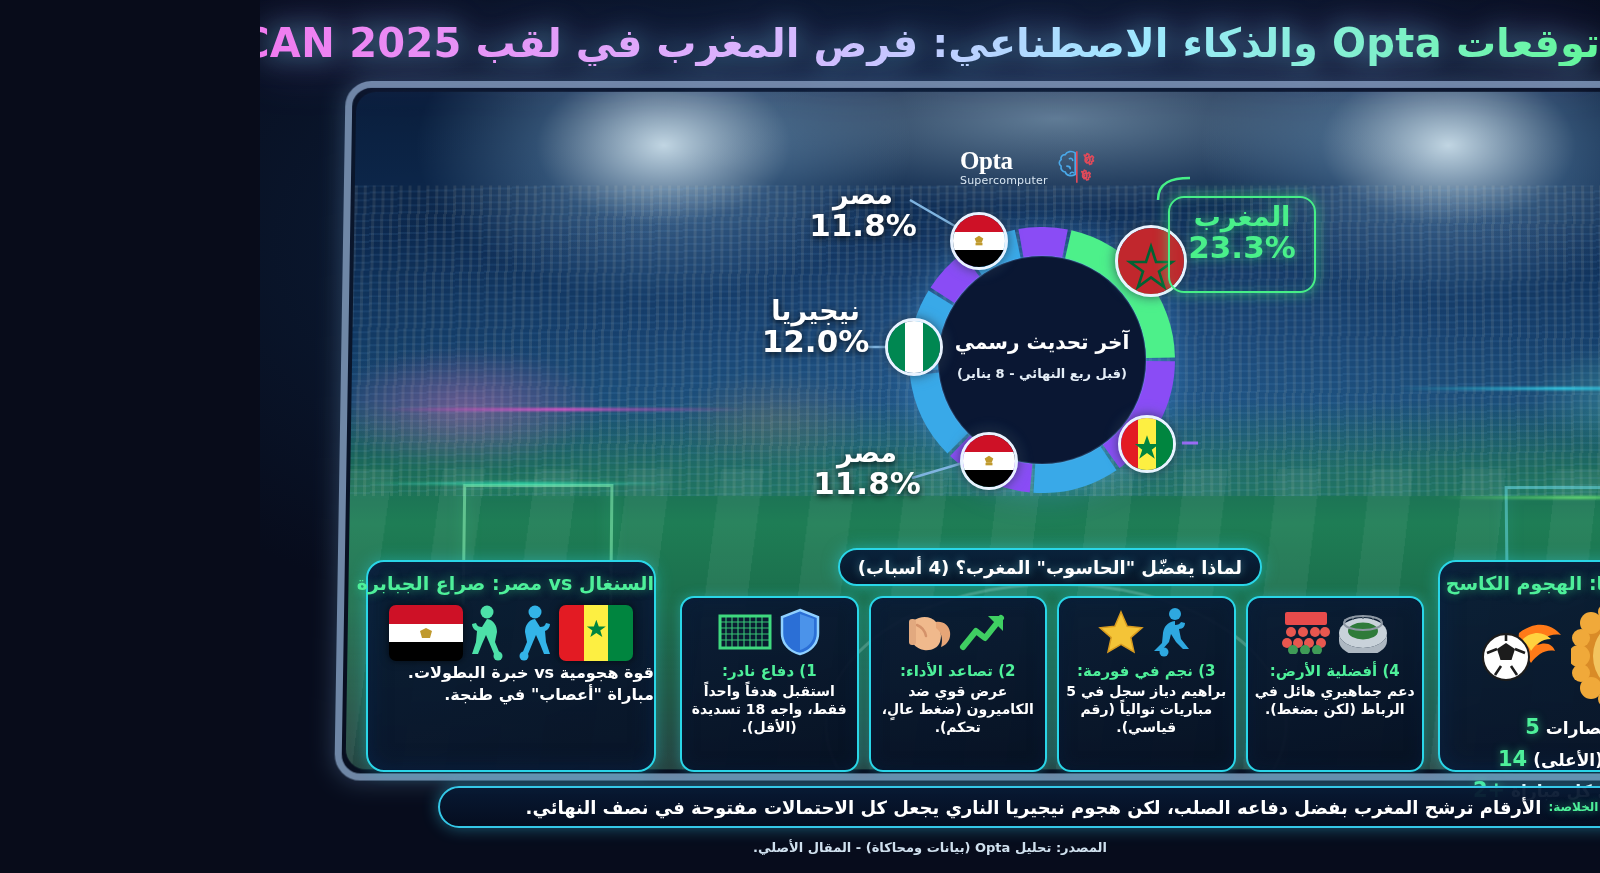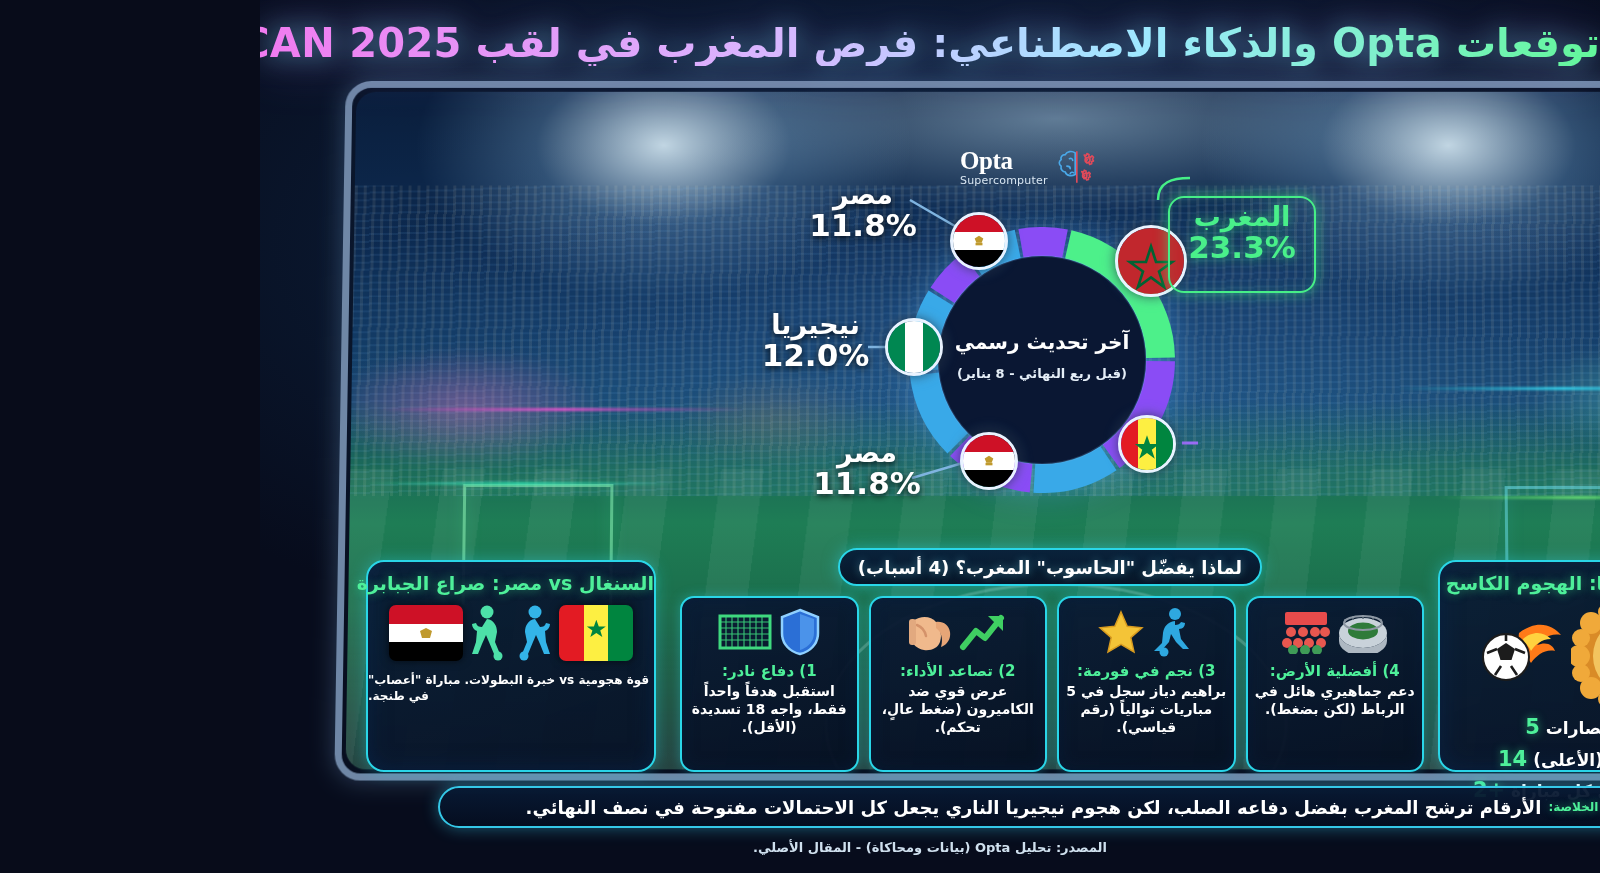--- a/index.html
+++ b/index.html
@@ -179,22 +179,22 @@
   }
 
   
   #panel-left  { left: 106px;  top: 560px; width: 290px; height: 212px; }
   #panel-right { left: 1178px; top: 560px; width: 284px; height: 212px; }
 
   .matchup { display:flex; align-items:center; justify-content:center; gap:4px; margin-top: 10px; }
   .flag-rect { width: 74px; height: 56px; border-radius: 7px; overflow:hidden; display:flex; box-shadow: 0 0 8px rgba(0,0,0,.6); }
   .flag-rect > i { flex:1; }
   .panel-caption {
-    margin-top: 10px; text-align:left;
-    font-size: 12px; font-weight: 800; color: #ffffff; line-height: 1.35;
+    text-align:right;
+    font-size: 16px; font-weight: 800; color: #ffffff; line-height: 1.35;
   }
 
   .lion-row { display:flex; align-items:center; justify-content:center; gap: 6px; margin-top: 4px; }
   .stats-list { margin-top: 2px; padding-right: 14px; text-align: center; }
   .stat-line { font-size: 17px; font-weight: 800; color:#ffffff; line-height: 1.5; white-space: nowrap; }
   .stat-num { color:#4ef09a; font-weight: 900; font-size: 21px; text-shadow: 0 0 9px rgba(60,240,150,.55); }
 
   
   #reasons-header {
     position:absolute; left: 578px; top: 548px; width: 424px; height: 38px;
@@ -376,21 +376,21 @@
     <div class="sl-name">المغرب</div>
     <div class="sl-val">23.3%</div>
   </div>
 
 
   <div class="slice-label" style="left:548px; top:180px; width:110px">
     <div class="sl-name">مصر</div>
     <div class="sl-val">11.8%</div>
   </div>
 
-  <div class="slice-label" style="left:498px; top:310px; width:115px">
+  <div class="slice-label" style="left:498px; top:296px; width:115px">
     <div class="sl-name">نيجيريا</div>
     <div class="sl-val">12.0%</div>
   </div>
 
   <div class="slice-label" style="left:552px; top:438px; width:110px">
     <div class="sl-name">مصر</div>
     <div class="sl-val">11.8%</div>
   </div>
 
   <div class="panel" id="panel-left">

